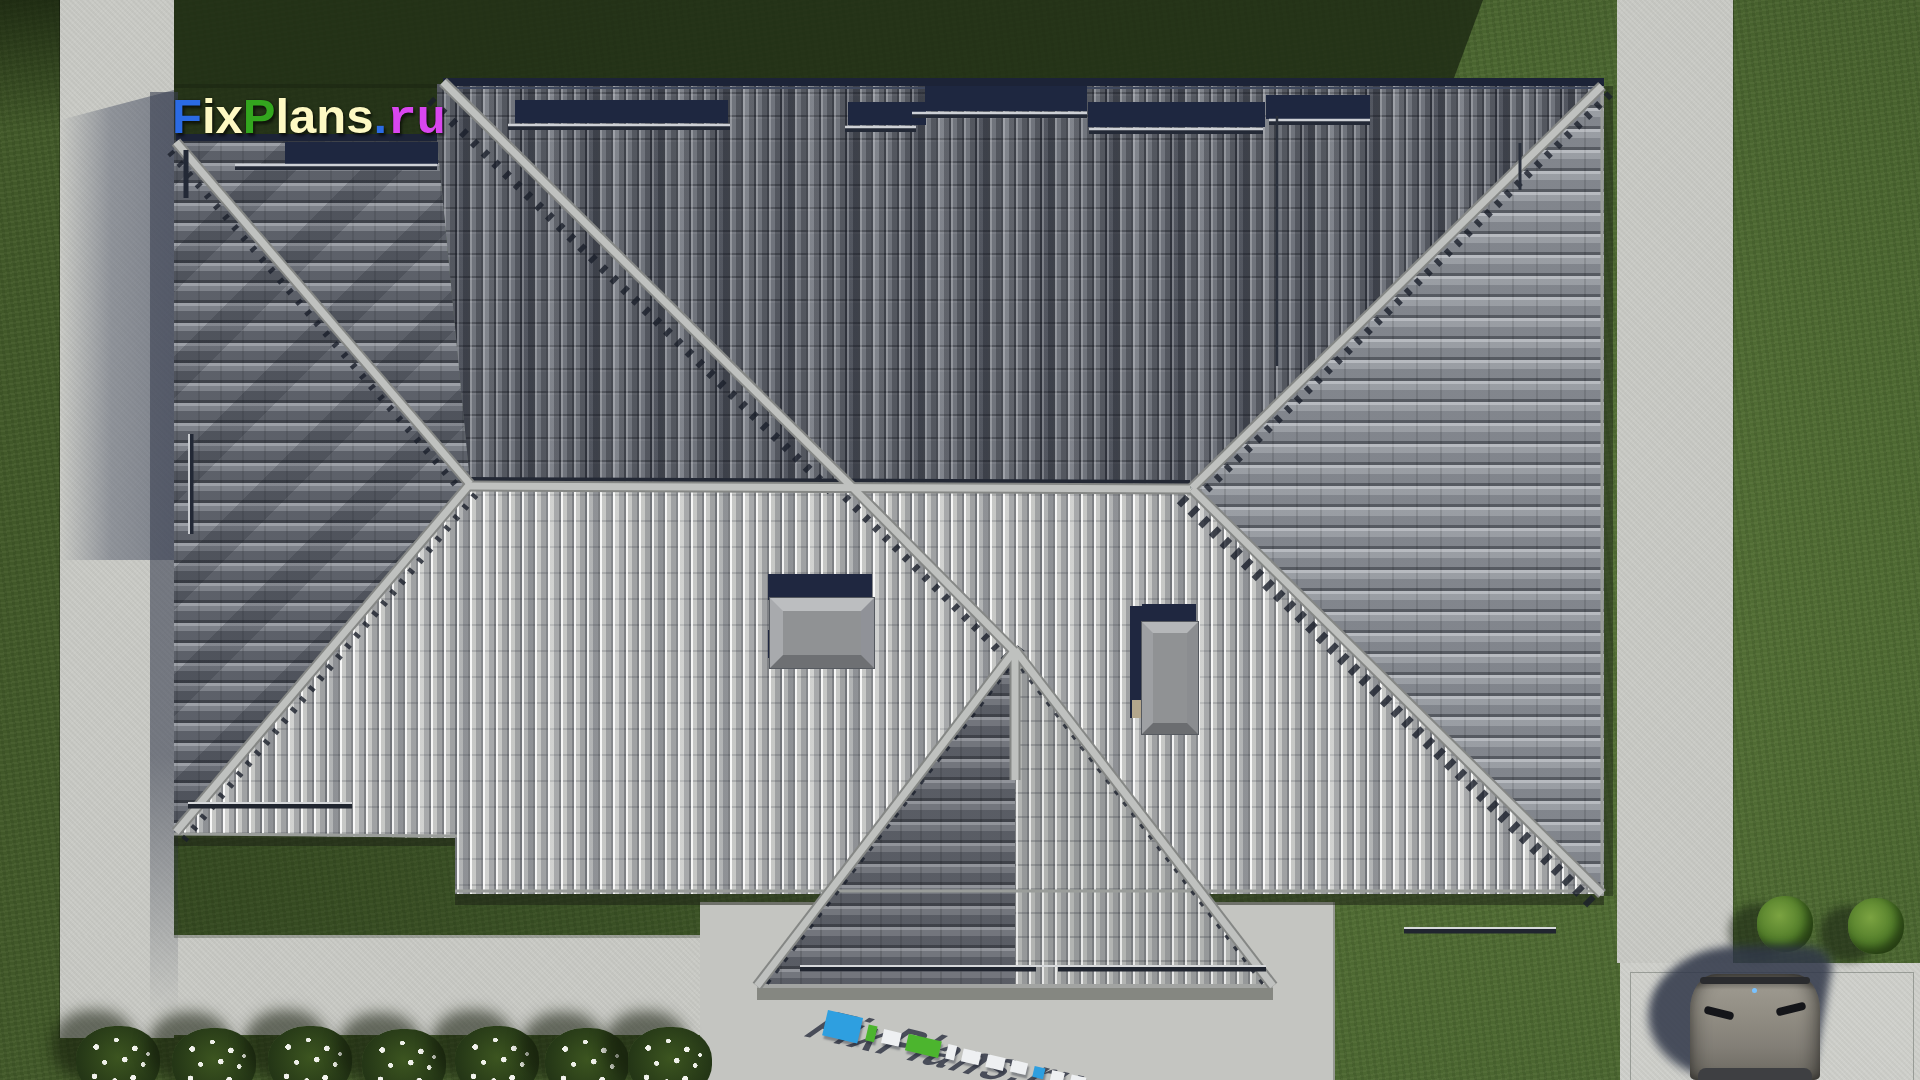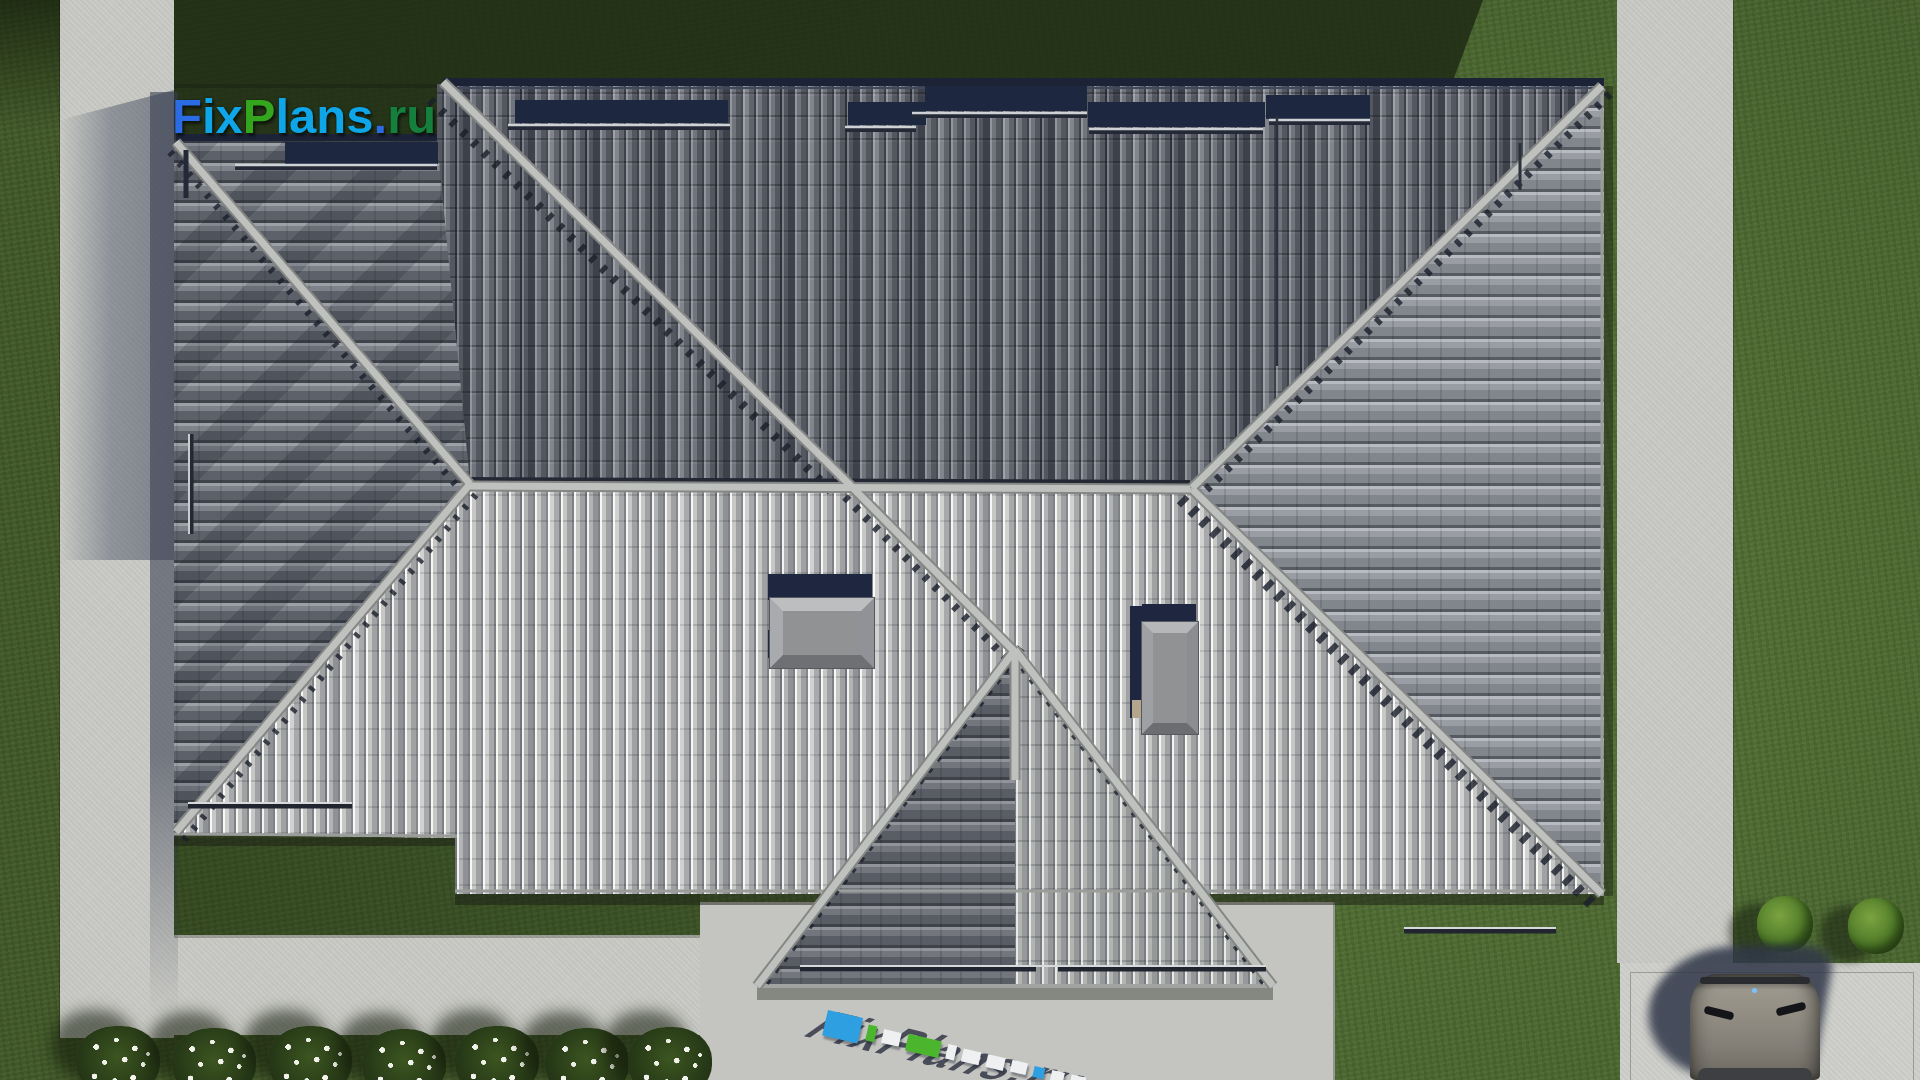--- a/index.html
+++ b/index.html
@@ -115,21 +115,21 @@
   .car-wind{left:1700px;top:977px;width:110px;height:7px;border-radius:4px;background:#2a2b2e;}
   .car-vent{position:absolute;width:30px;height:8px;background:#141519;border-radius:4px;}
   .car-vent.v1{left:1704px;top:1009px;transform:rotate(14deg);}
   .car-vent.v2{left:1776px;top:1005px;transform:rotate(-14deg);}
   .car-badge{left:1752px;top:988px;width:5px;height:5px;border-radius:50%;background:#79c2ff;}
   .car-cowl{left:1698px;top:1068px;width:114px;height:12px;border-radius:8px 8px 0 0;background:#3e3f42;}
 
   
   .logo{left:172px;top:88px;font-size:49px;font-weight:bold;letter-spacing:0;
     text-shadow:0 0 2px rgba(0,0,0,.55), 2px 3px 3px rgba(0,0,0,.55);white-space:nowrap;}
-  .c-blue{color:#2b6be4;} .c-green{color:#33a61e;} .c-white{color:#0ea5e9;} .c-ru{color:#15803d;}
+  .c-blue{color:#2b6be4;} .c-green{color:#33a61e;} .c-white{color:#fef9c3;} .c-ru{color:#d946ef;font-family:Liberation Mono, monospace;}
 
   .glogo-shadow{left:846px;top:1004px;font-size:44px;font-weight:bold;letter-spacing:3px;
     color:rgba(38,44,60,.78);transform:rotate(13deg) skewX(-42deg) scaleY(1.02);
     transform-origin:left top;white-space:nowrap;}
   .glogo{left:828px;top:1010px;display:flex;gap:7px;align-items:center;
     transform:rotate(13deg);transform-origin:left top;}
   .blk{display:block;box-shadow:2px 3px 2px rgba(30,36,50,.40);}
   .b-blue{background:#2e9fe0;} .b-green{background:#4cb52e;} .b-white{background:#eef0f2;}
 </style>
 </head>

